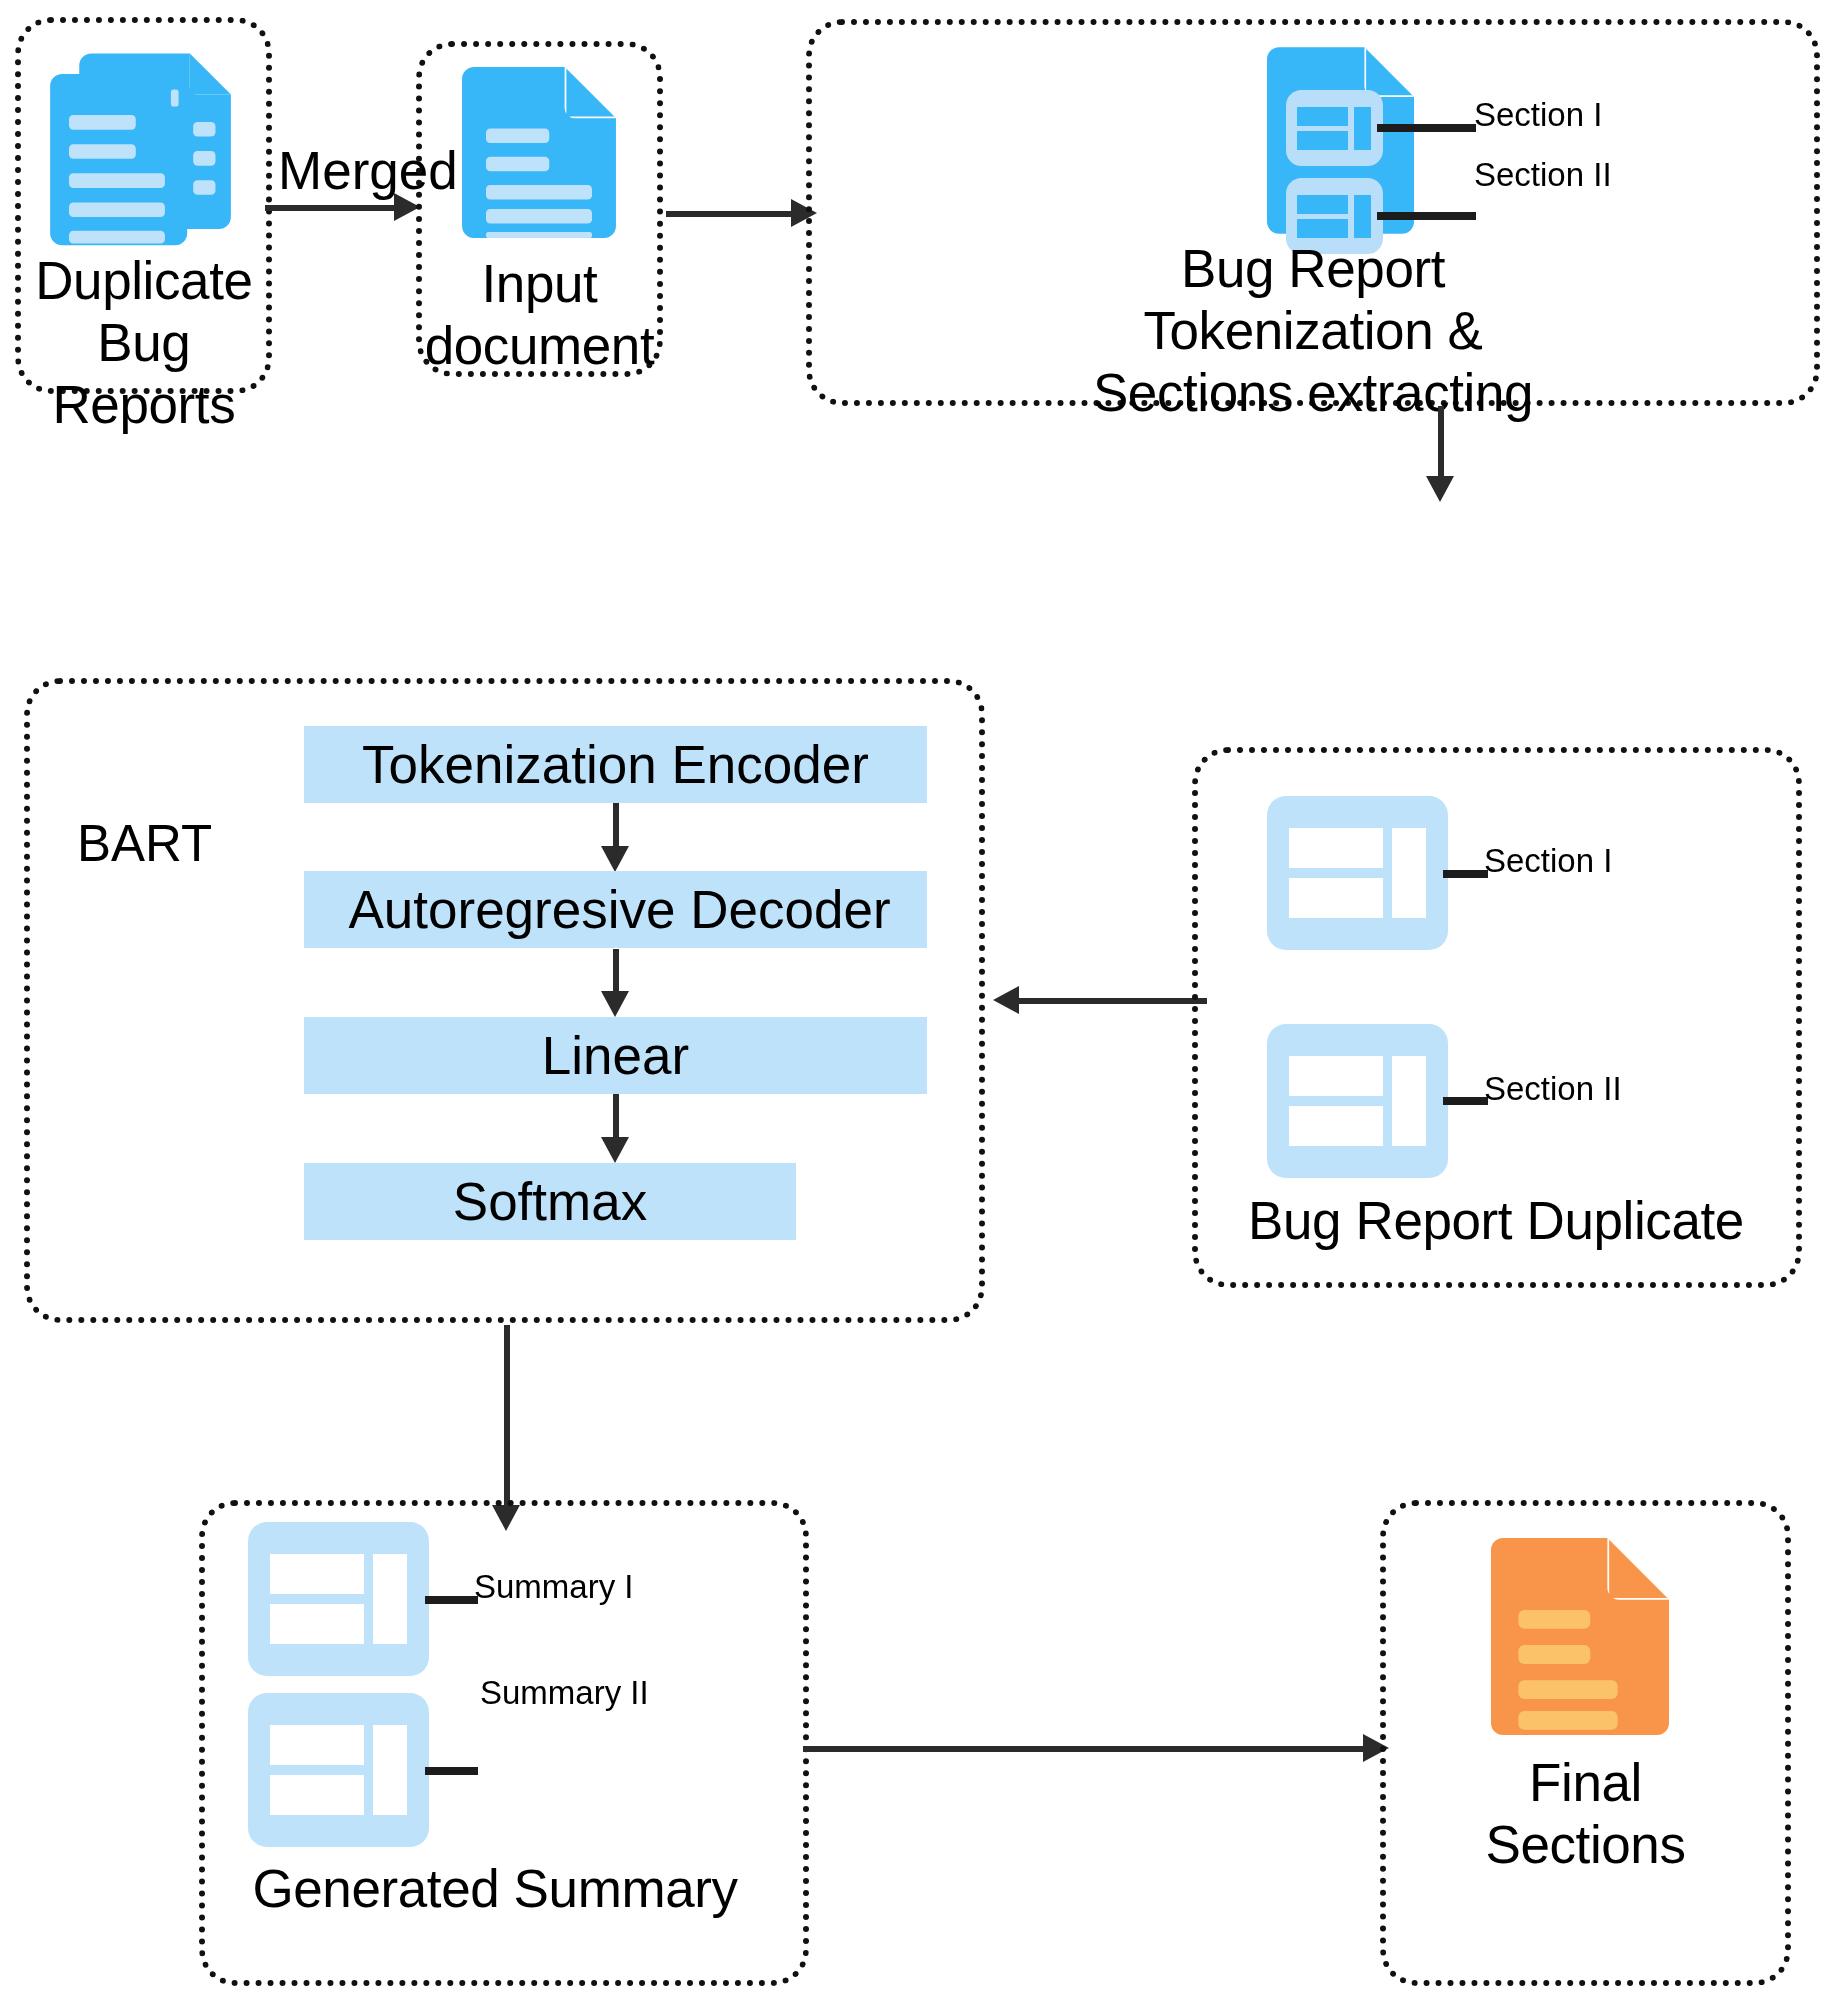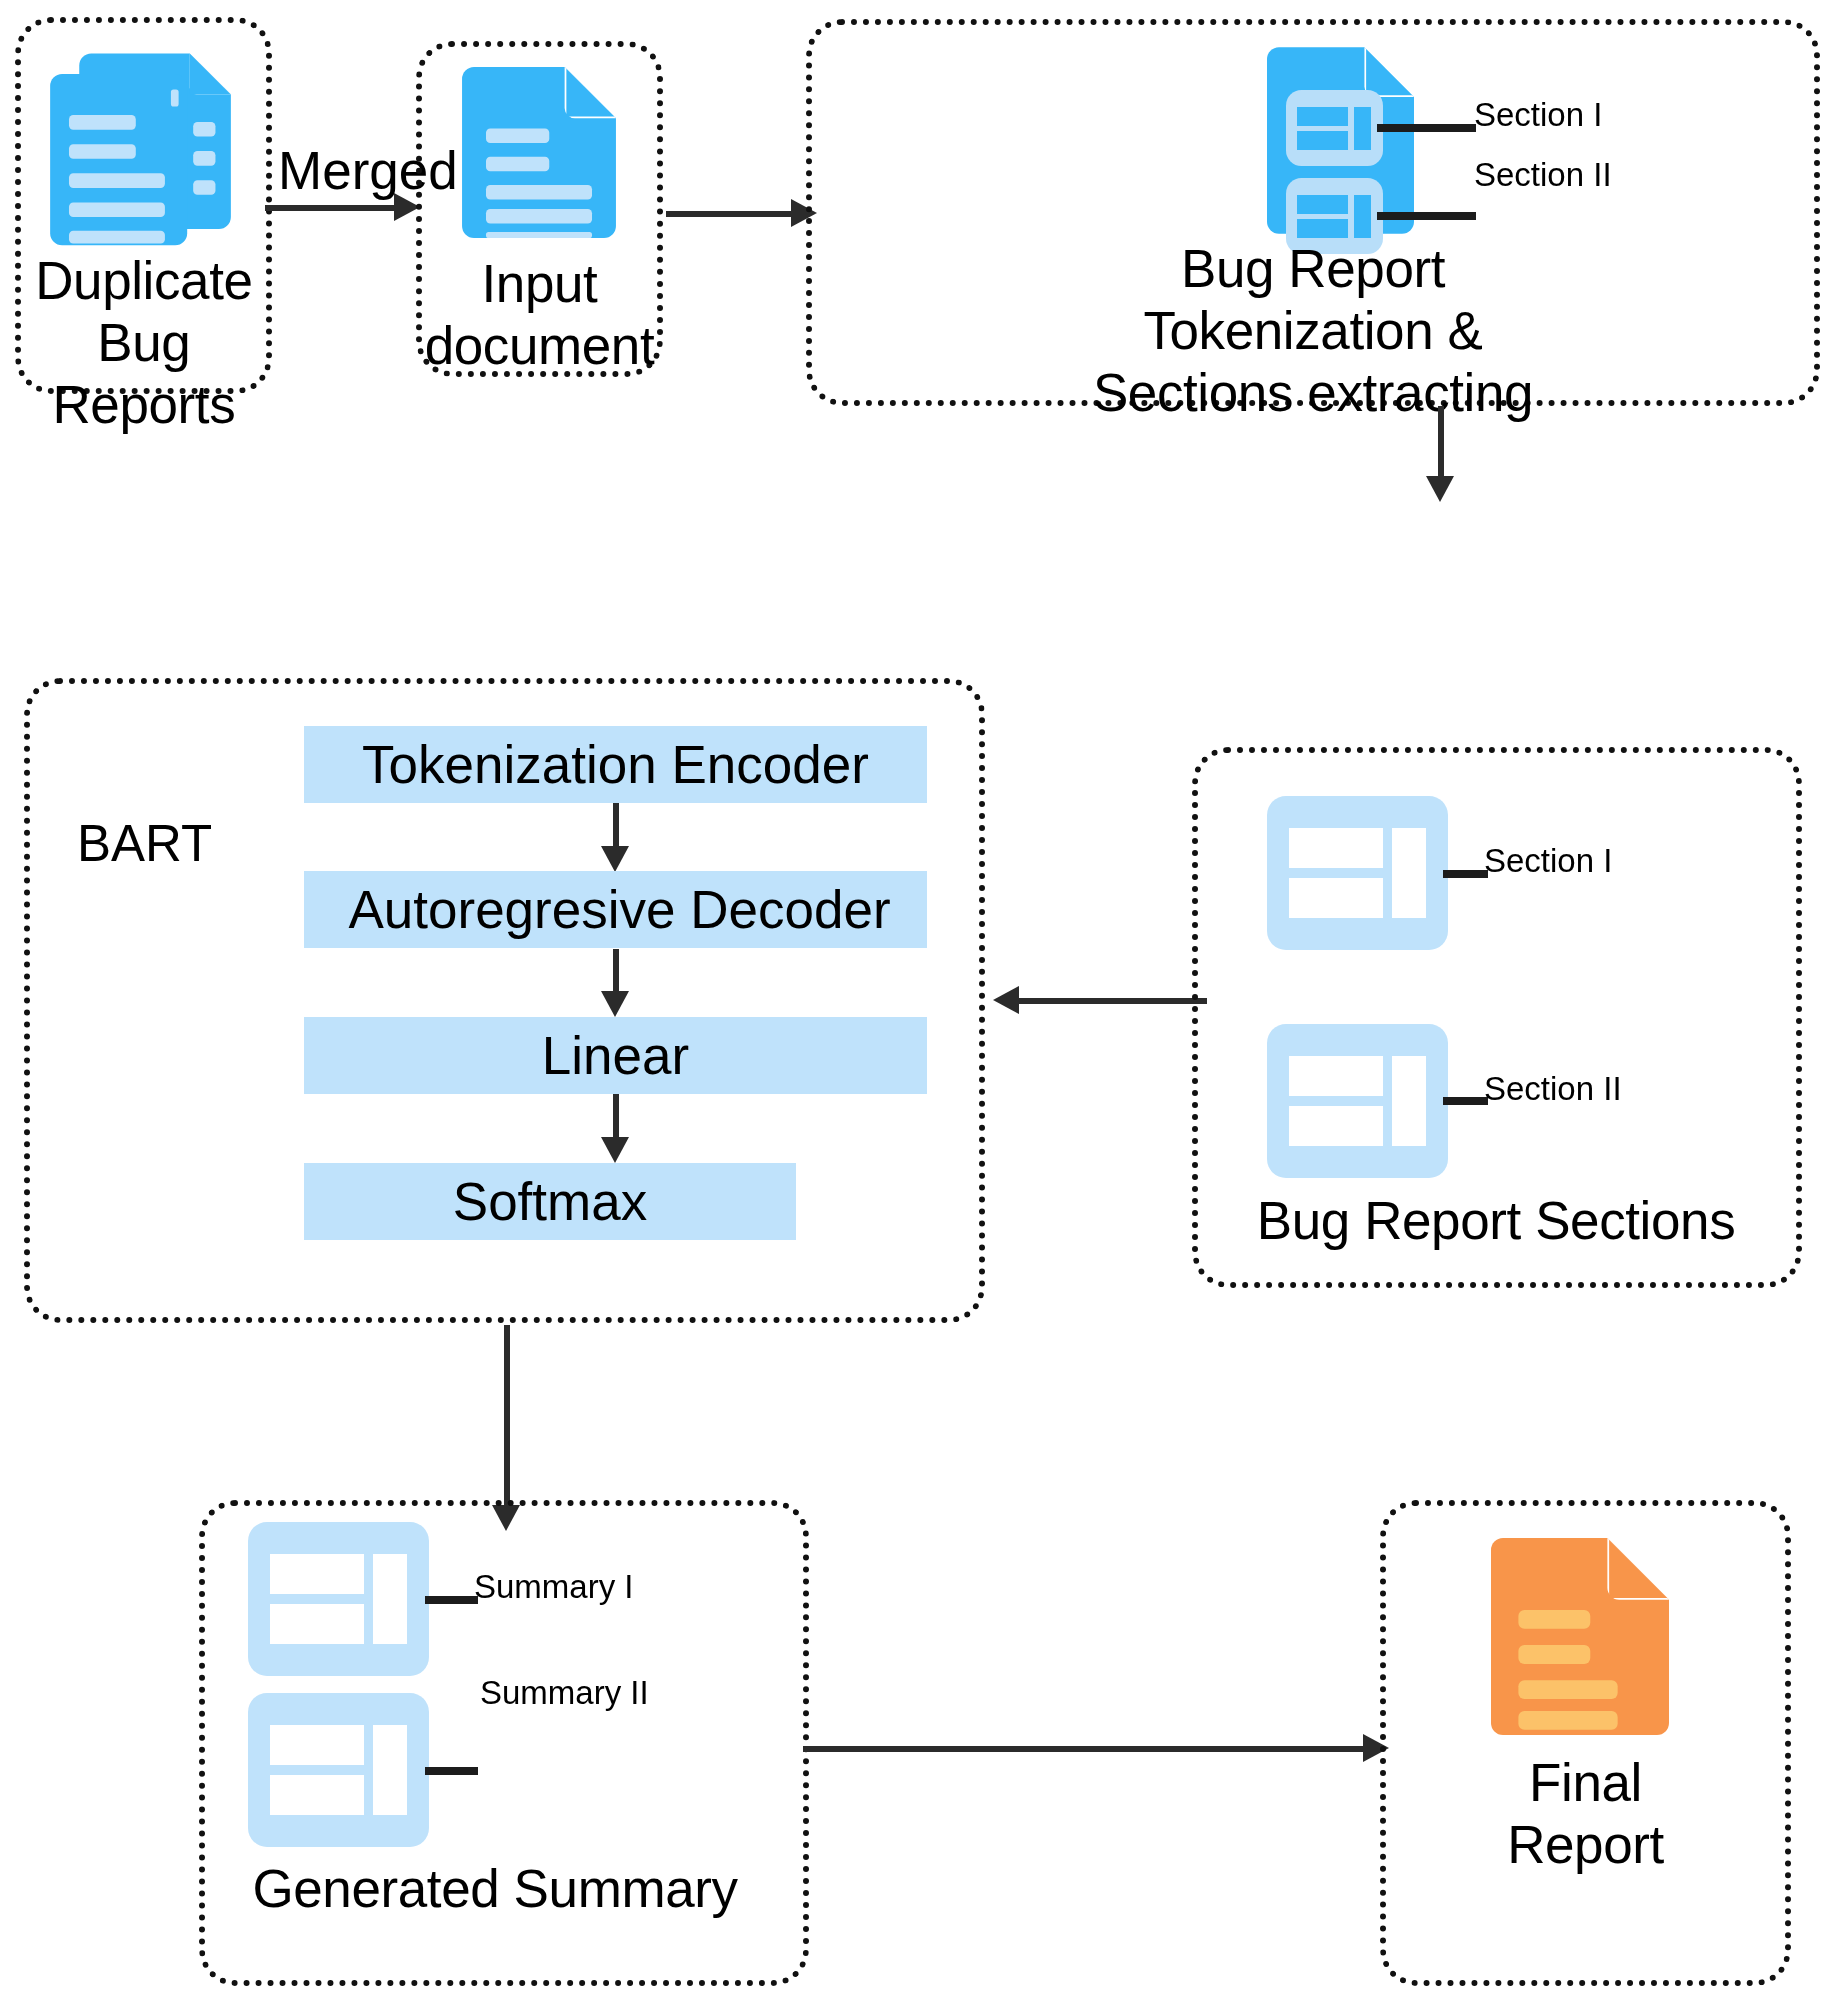--- a/index.html
+++ b/index.html
@@ -269,21 +269,21 @@
   <div class="side-label" style="left:1484px; top:844px;">Section I</div>
 
   <div class="tile" style="left:1267px; top:1024px; width:181px; height:154px;">
     <div class="tl"></div>
     <div class="bl"></div>
     <div class="rr"></div>
   </div>
   <div class="stub" style="left:1443px; top:1097px; width:45px;"></div>
   <div class="side-label" style="left:1484px; top:1072px;">Section II</div>
 
-  <div class="caption" style="left:1200px; top:1190px; width:592px;">Bug Report Sections</div>
+  <div class="caption" style="left:1200px; top:1190px; width:592px;">Bug Report Duplicate</div>
 
   <div class="vline" style="left:504px; top:1325px; height:195px;"></div>
   <div class="arrow-d" style="left:492px; top:1505px;"></div>
 
   <div class="dbox" style="left:199px; top:1500px; width:610px; height:486px;"></div>
 
   <div class="tile" style="left:248px; top:1522px; width:181px; height:154px;">
     <div class="tl"></div>
     <div class="bl"></div>
     <div class="rr"></div>
@@ -312,16 +312,16 @@
       <path d="M136 0 l72 72 h-58 a14 14 0 0 1 -14 -14 z" fill="#ffffff"></path>
       <path d="M138 2 l68 68 h-68 z" fill="#f8954a"></path>
       <rect x="32" y="84" width="84" height="22" rx="7" fill="#fcc269"></rect>
       <rect x="32" y="125" width="84" height="22" rx="7" fill="#fcc269"></rect>
       <rect x="32" y="166" width="116" height="22" rx="7" fill="#fcc269"></rect>
       <rect x="32" y="202" width="116" height="22" rx="7" fill="#fcc269"></rect>
     </svg>
   </div>
 
   <div class="caption" style="left:1380px; top:1752px; width:411px;">Final
-Report</div>
+Sections</div>
 
 </div>
 
 
 </body></html>

